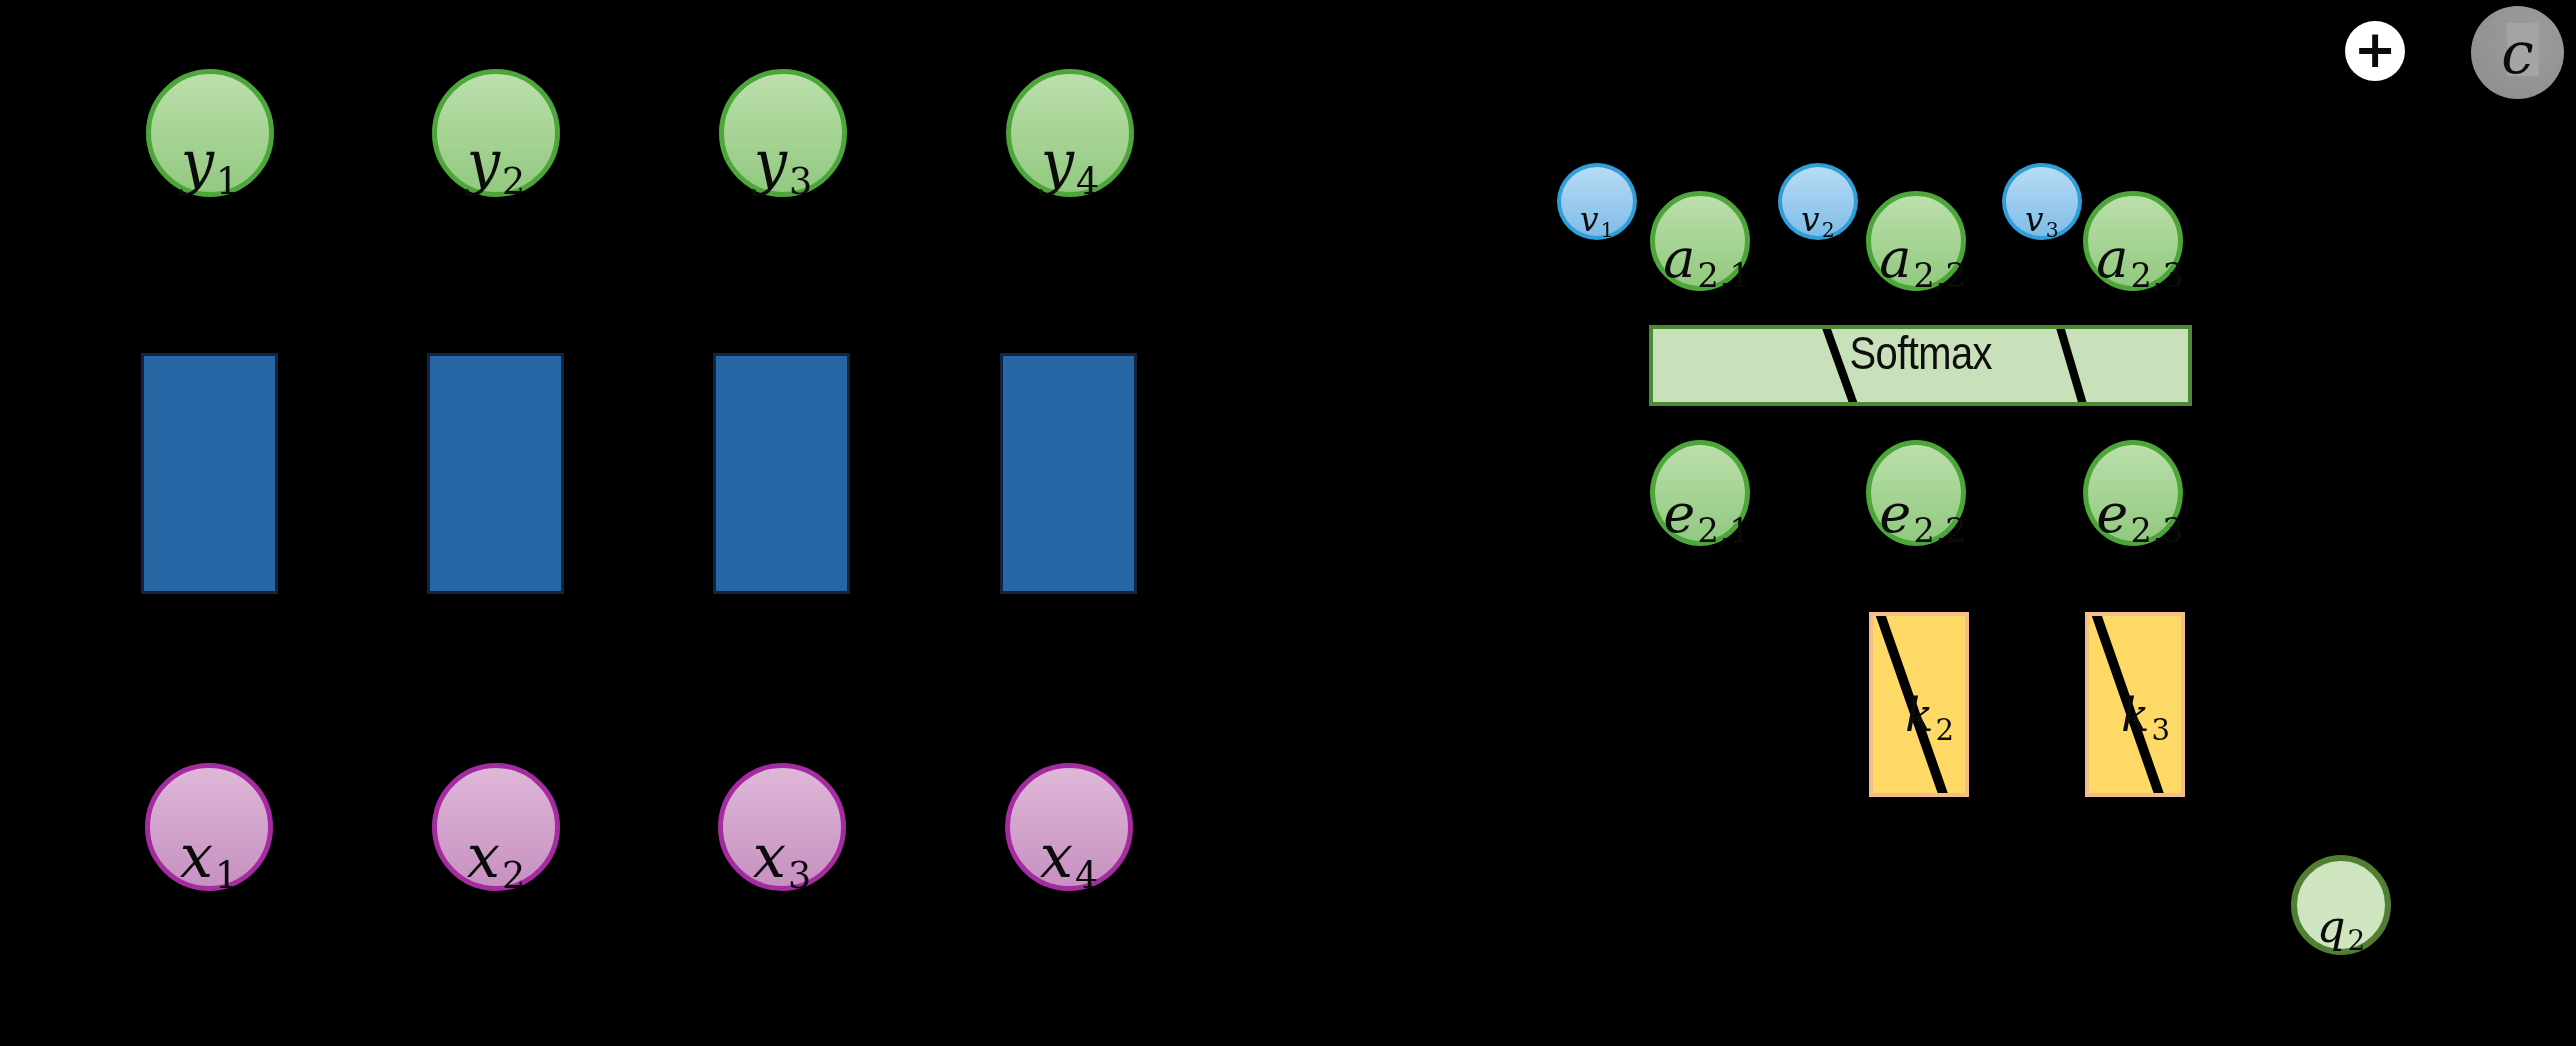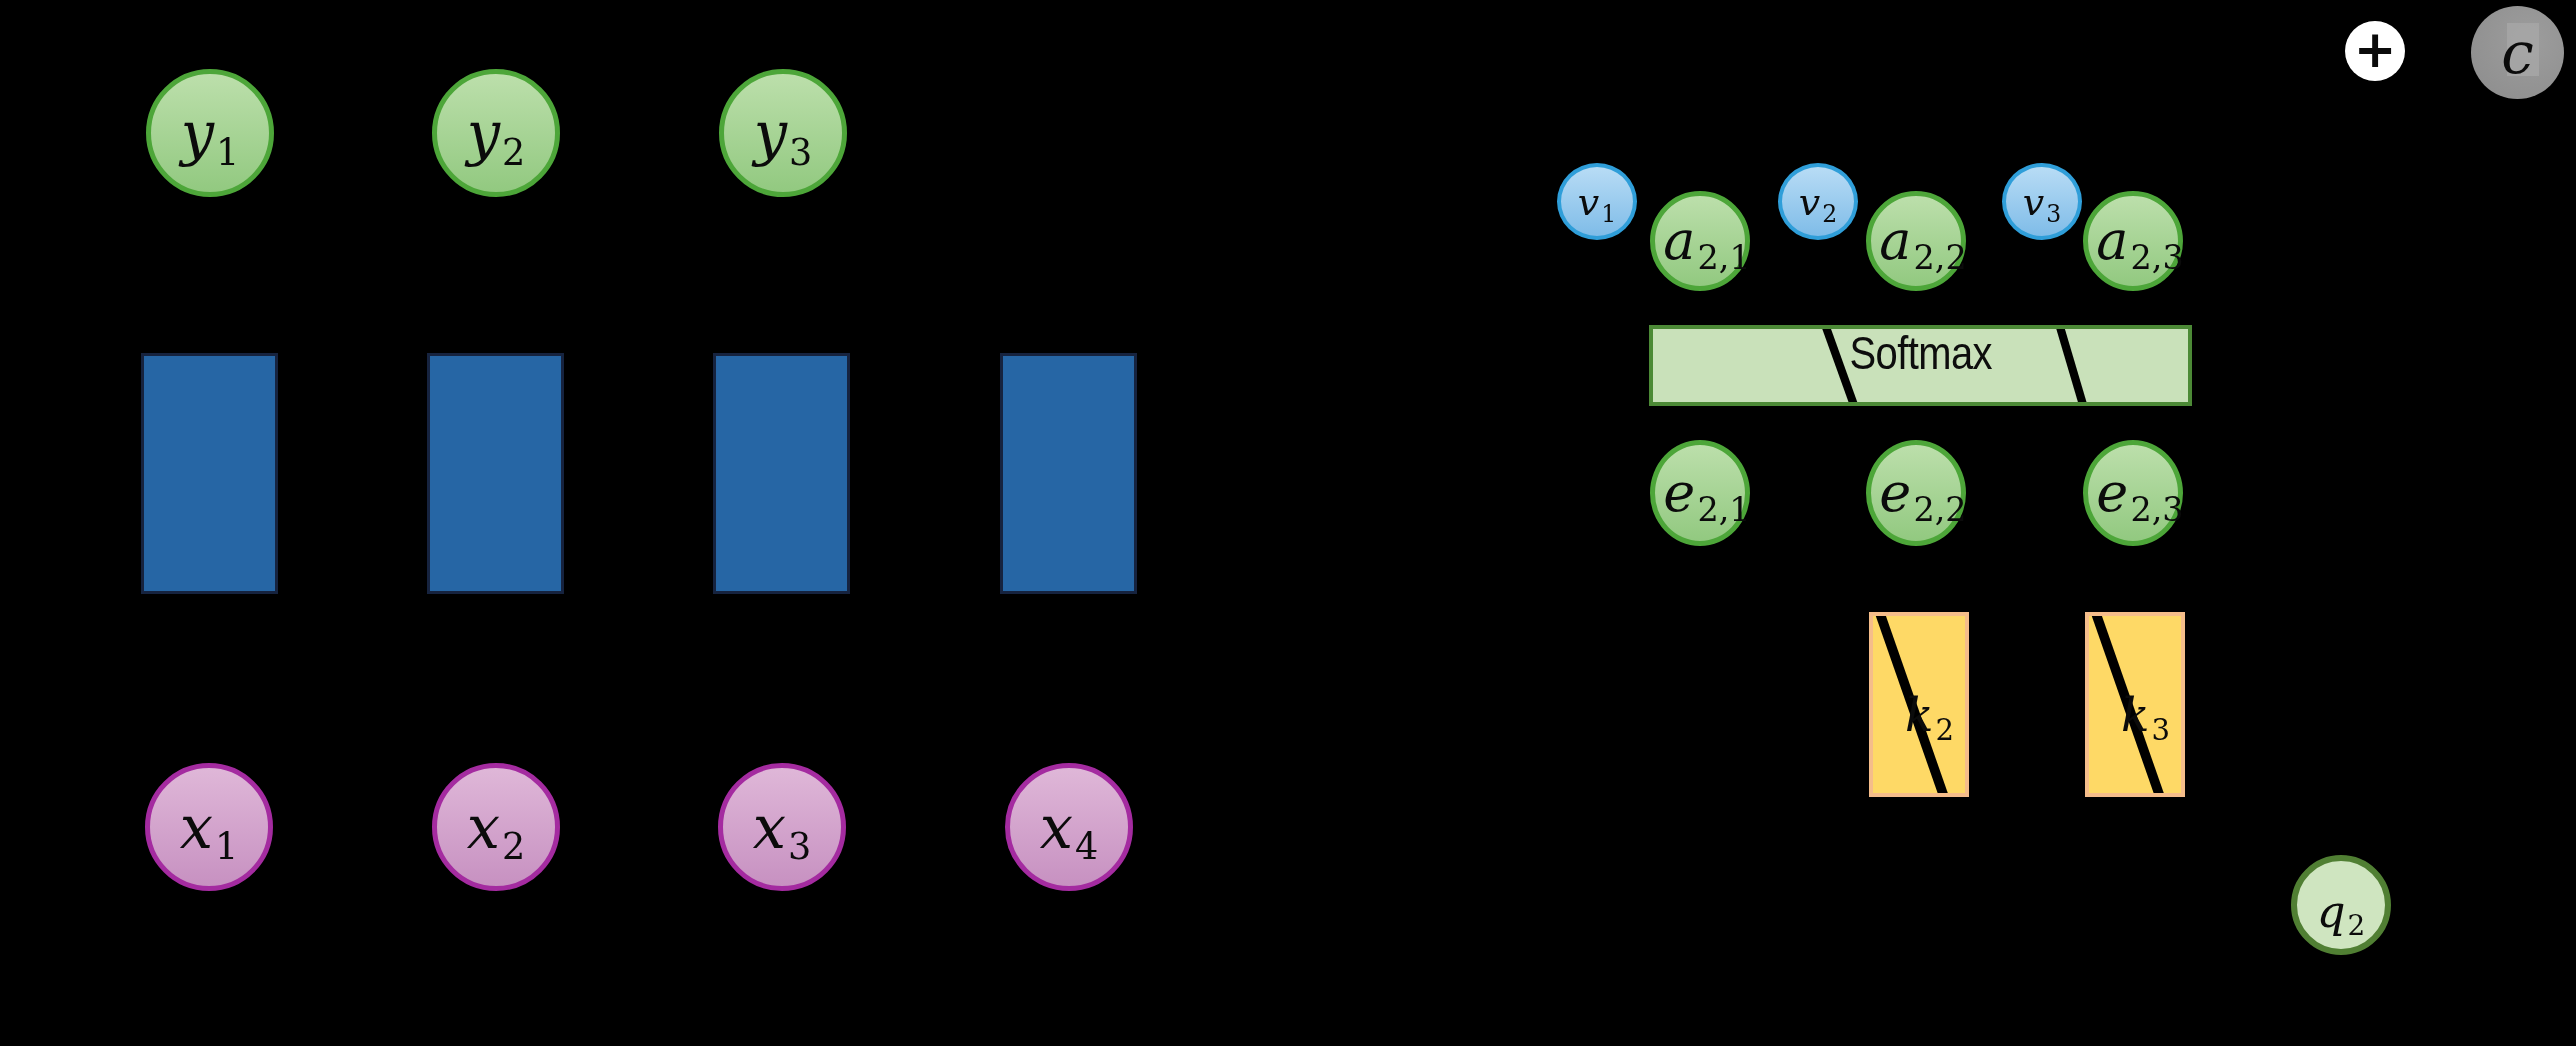--- a/index.html
+++ b/index.html
@@ -22,31 +22,31 @@
     --k-fill:#fed966;
     --k-border:#f5bd8a;
   }
   html,body{margin:0;padding:0;background:var(--bg);}
   .stage{
     position:relative;width:2576px;height:1047px;background:var(--bg);
     overflow:hidden;font-family:"DejaVu Serif",serif;
   }
   .node{
     position:absolute;border-radius:50%;box-sizing:border-box;
-    display:flex;align-items:center;justify-content:center;
+    display:flex;align-items:flex-end;justify-content:center;
   }
   .gnode{border:5.5px solid var(--green-border);background:linear-gradient(180deg,var(--green-top),var(--green-bot));}
   .xnode{border:5.5px solid var(--x-border);background:linear-gradient(180deg,var(--x-top),var(--x-bot));}
   .vnode{border:4.1px solid var(--v-border);background:linear-gradient(180deg,var(--v-top),var(--v-bot));}
   .qnode{border:6.2px solid var(--q-border);background:var(--q-fill);}
   .lbl{font-style:italic;color:#0b0b0b;line-height:1;white-space:nowrap;}
   .lbl .s{font-style:normal;display:inline-block;transform:translateY(0.30em);margin-left:2.1px;font-size:0.62em;}
   .big .lbl{font-size:59px;}
   .mid .lbl{font-size:54px;padding-left:14px;}
-  .vsm .lbl{font-size:38px;}
+  .vsm .lbl{font-size:33px;}
   .qsz .lbl{font-size:45px;margin-top:12px;}
   .block{position:absolute;box-sizing:border-box;background:var(--blk-fill);border:3.4px solid var(--blk-border);}
   .softmax{
     position:absolute;left:1649px;top:325px;width:543px;height:81px;box-sizing:border-box;
     background:var(--sm-fill);border:4.1px solid var(--sm-border);
     display:flex;align-items:flex-start;justify-content:center;overflow:hidden;
   }
   .softmax .smlbl{
     font-family:"Liberation Sans",sans-serif;font-style:normal;font-size:47px;color:#0d0d0d;
     transform:scaleX(0.85);letter-spacing:-0.7px;line-height:1;
@@ -77,20 +77,23 @@
 <div class="stage">
 
   <div class="node gnode big" style="left:146px;top:69px;width:128px;height:128px">
     <span class="lbl"><span class="b">y</span><span class="s">1</span></span>
   </div>
   <div class="node gnode big" style="left:432px;top:69px;width:128px;height:128px">
     <span class="lbl"><span class="b">y</span><span class="s">2</span></span>
   </div>
   <div class="node gnode big" style="left:719px;top:69px;width:128px;height:128px">
     <span class="lbl"><span class="b">y</span><span class="s">3</span></span>
+  </div>
+  <div class="node gnode big" style="left:1006px;top:69px;width:128px;height:128px">
+    <span class="lbl"><span class="b">y</span><span class="s">4</span></span>
   </div>
 
   <div class="block" style="left:141px;top:353px;width:137px;height:241px"></div>
   <div class="block" style="left:427px;top:353px;width:137px;height:241px"></div>
   <div class="block" style="left:713px;top:353px;width:137px;height:241px"></div>
   <div class="block" style="left:1000px;top:353px;width:137px;height:241px"></div>
 
   <div class="node xnode big" style="left:145px;top:763px;width:128px;height:128px">
     <span class="lbl"><span class="b">x</span><span class="s">1</span></span>
   </div>

